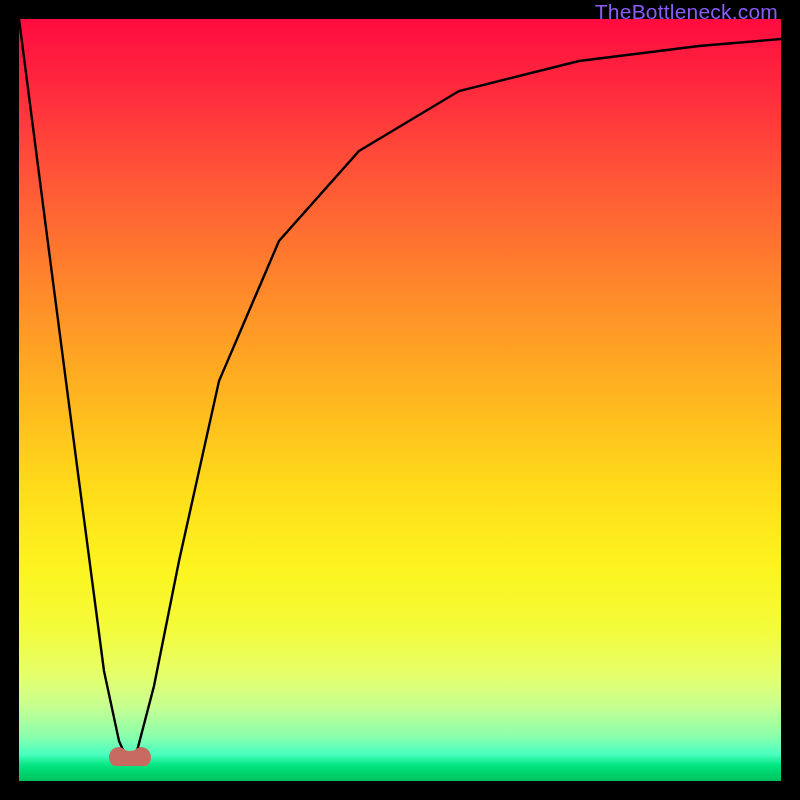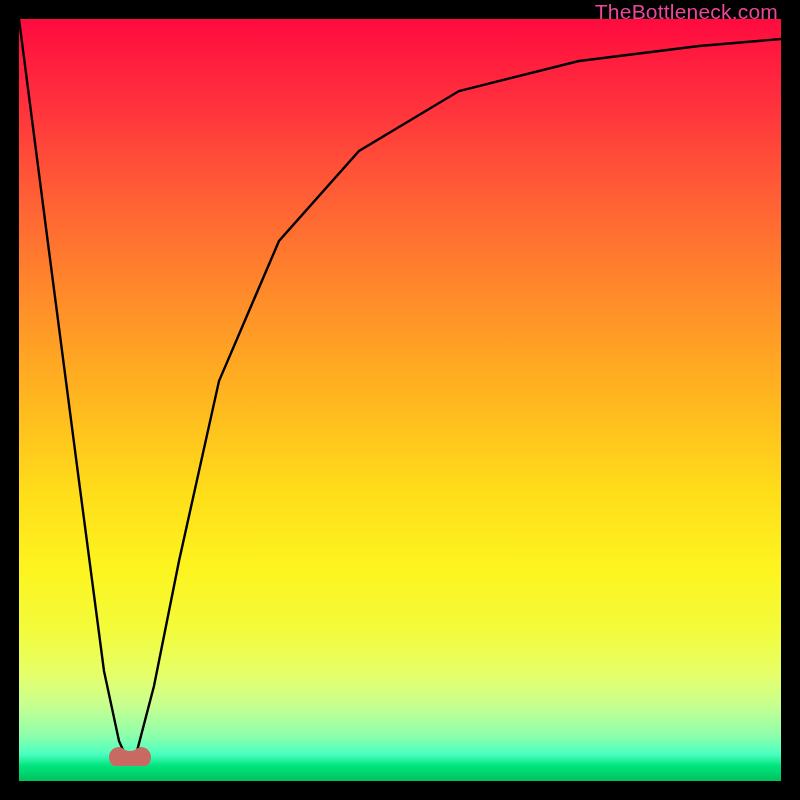--- a/index.html
+++ b/index.html
@@ -31,21 +31,21 @@
       #8effac 94%,
       #4affc0 96.5%,
       #00e47e 98%,
       #00c35d 100%
     );
   }
   .watermark {
     position: absolute;
     top: 0px;
     right: 22px;
-    color: #ec4899;
+    color: #8b5cf6;
     font-size: 21px;
     font-weight: 500;
     letter-spacing: 0.2px;
     user-select: none;
   }
   svg.curve {
     position: absolute;
     left: 0;
     top: 0;
     width: 762px;

